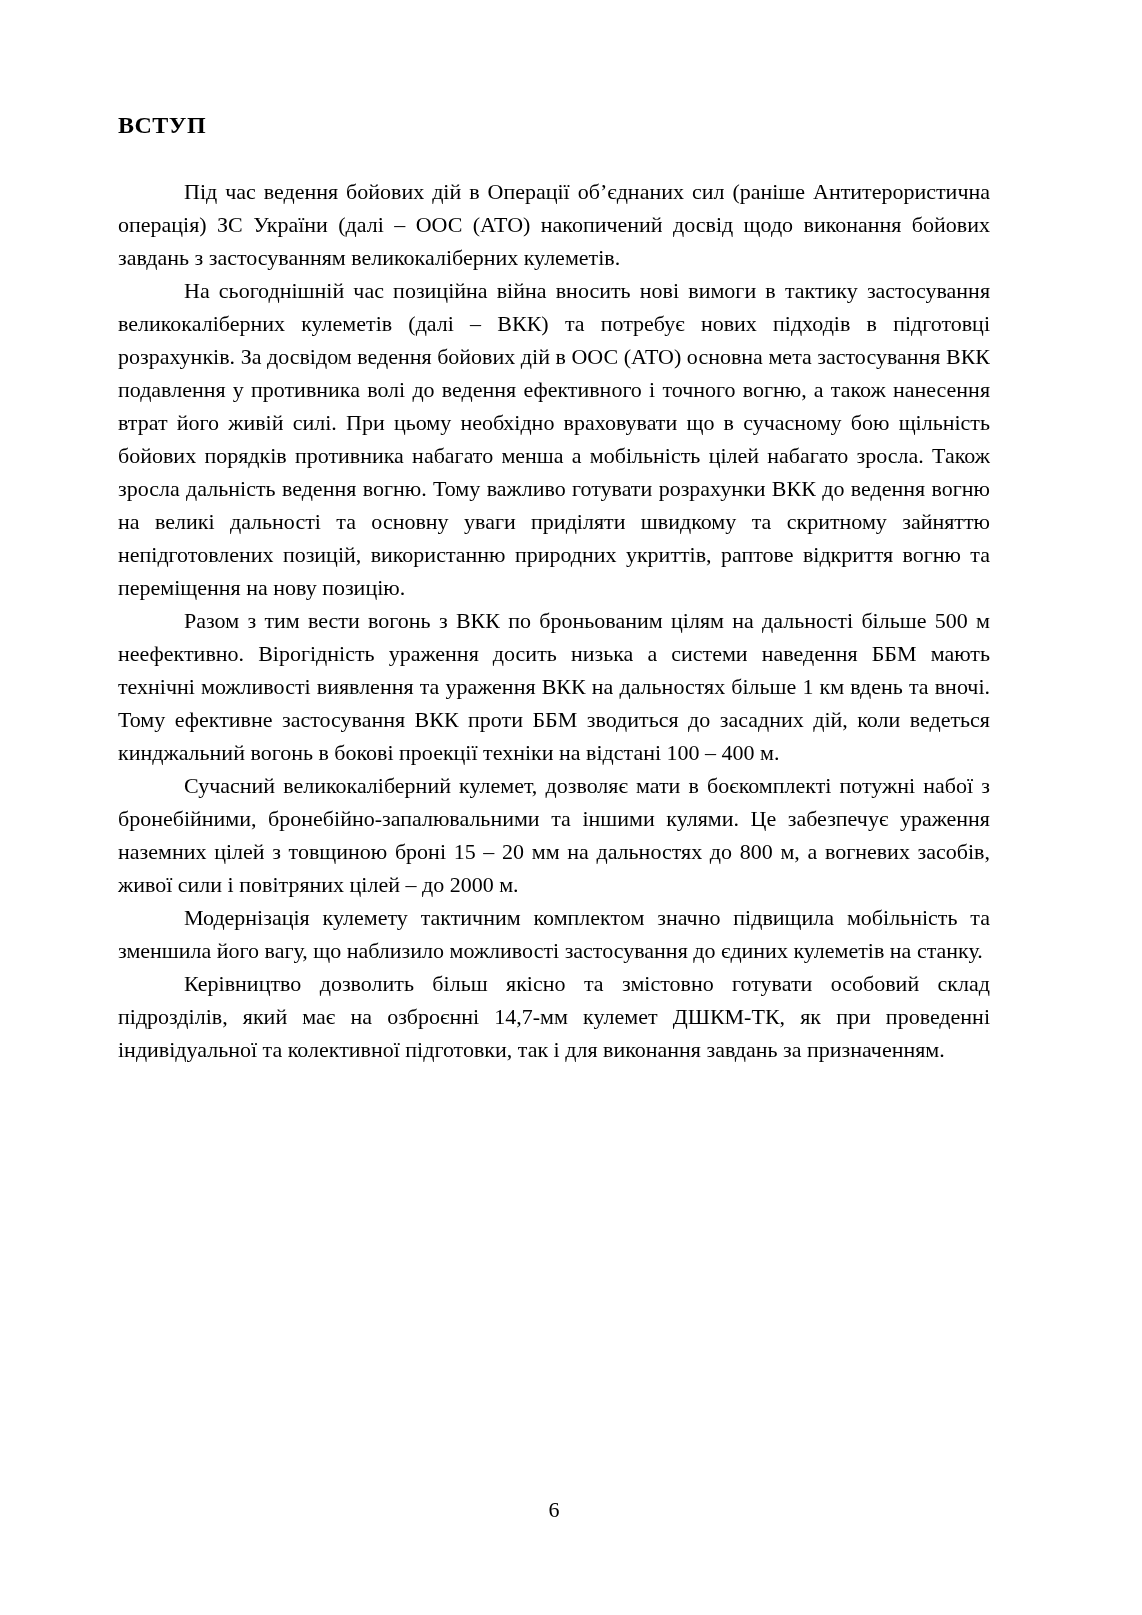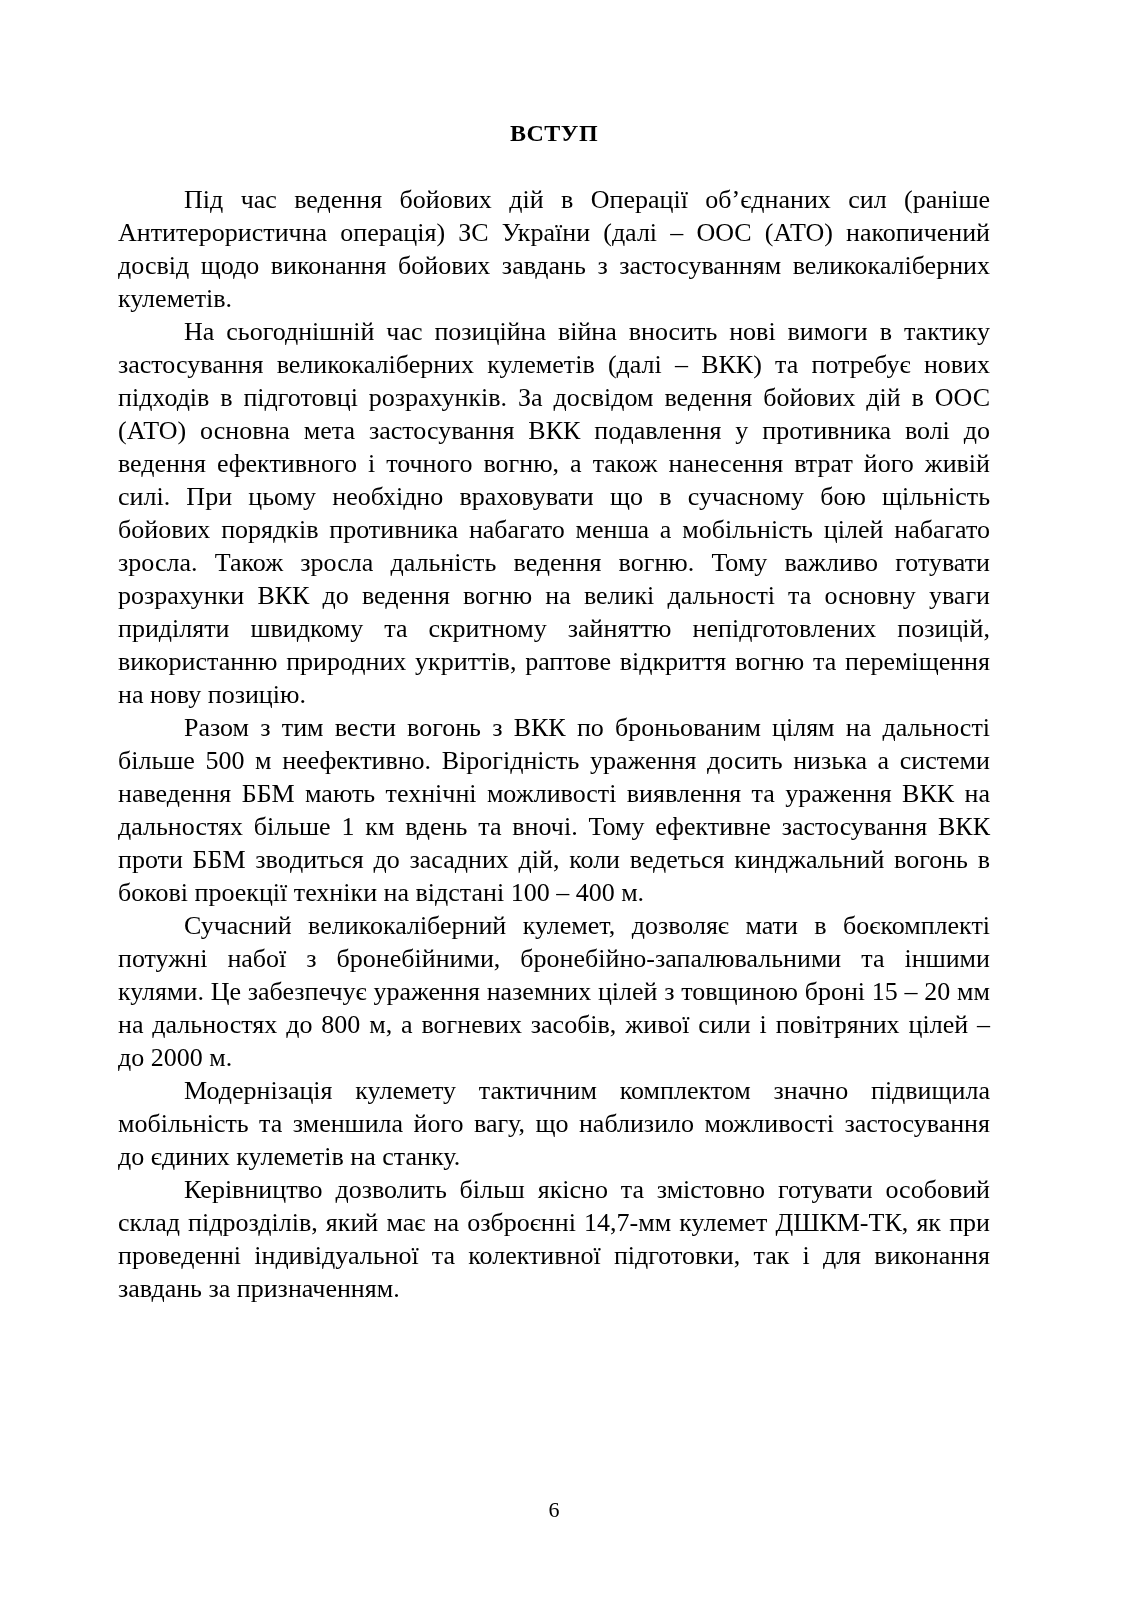--- a/index.html
+++ b/index.html
@@ -12,29 +12,29 @@
     width: 1142px;
     height: 1615px;
     background: #ffffff;
     box-sizing: border-box;
     padding: 108px 152px 0 118px;
     font-family: "Liberation Serif", "DejaVu Serif", serif;
     color: #000000;
     overflow: hidden;
   }
   .doc-title {
-    margin: 12px 0 36px 0;
-    text-align: center;
+    margin: 4px 0 36px 0;
+    text-align: left;
     font-size: 24px;
     font-weight: bold;
     letter-spacing: 0.5px;
   }
   .doc-body p {
     margin: 0;
-    font-size: 26px;
+    font-size: 22px;
     line-height: 33px;
     text-align: justify;
     text-indent: 66px;
     text-justify: inter-word;
   }
   .page-number {
     position: absolute;
     left: 0;
     right: 34px; 
     bottom: 92px;

